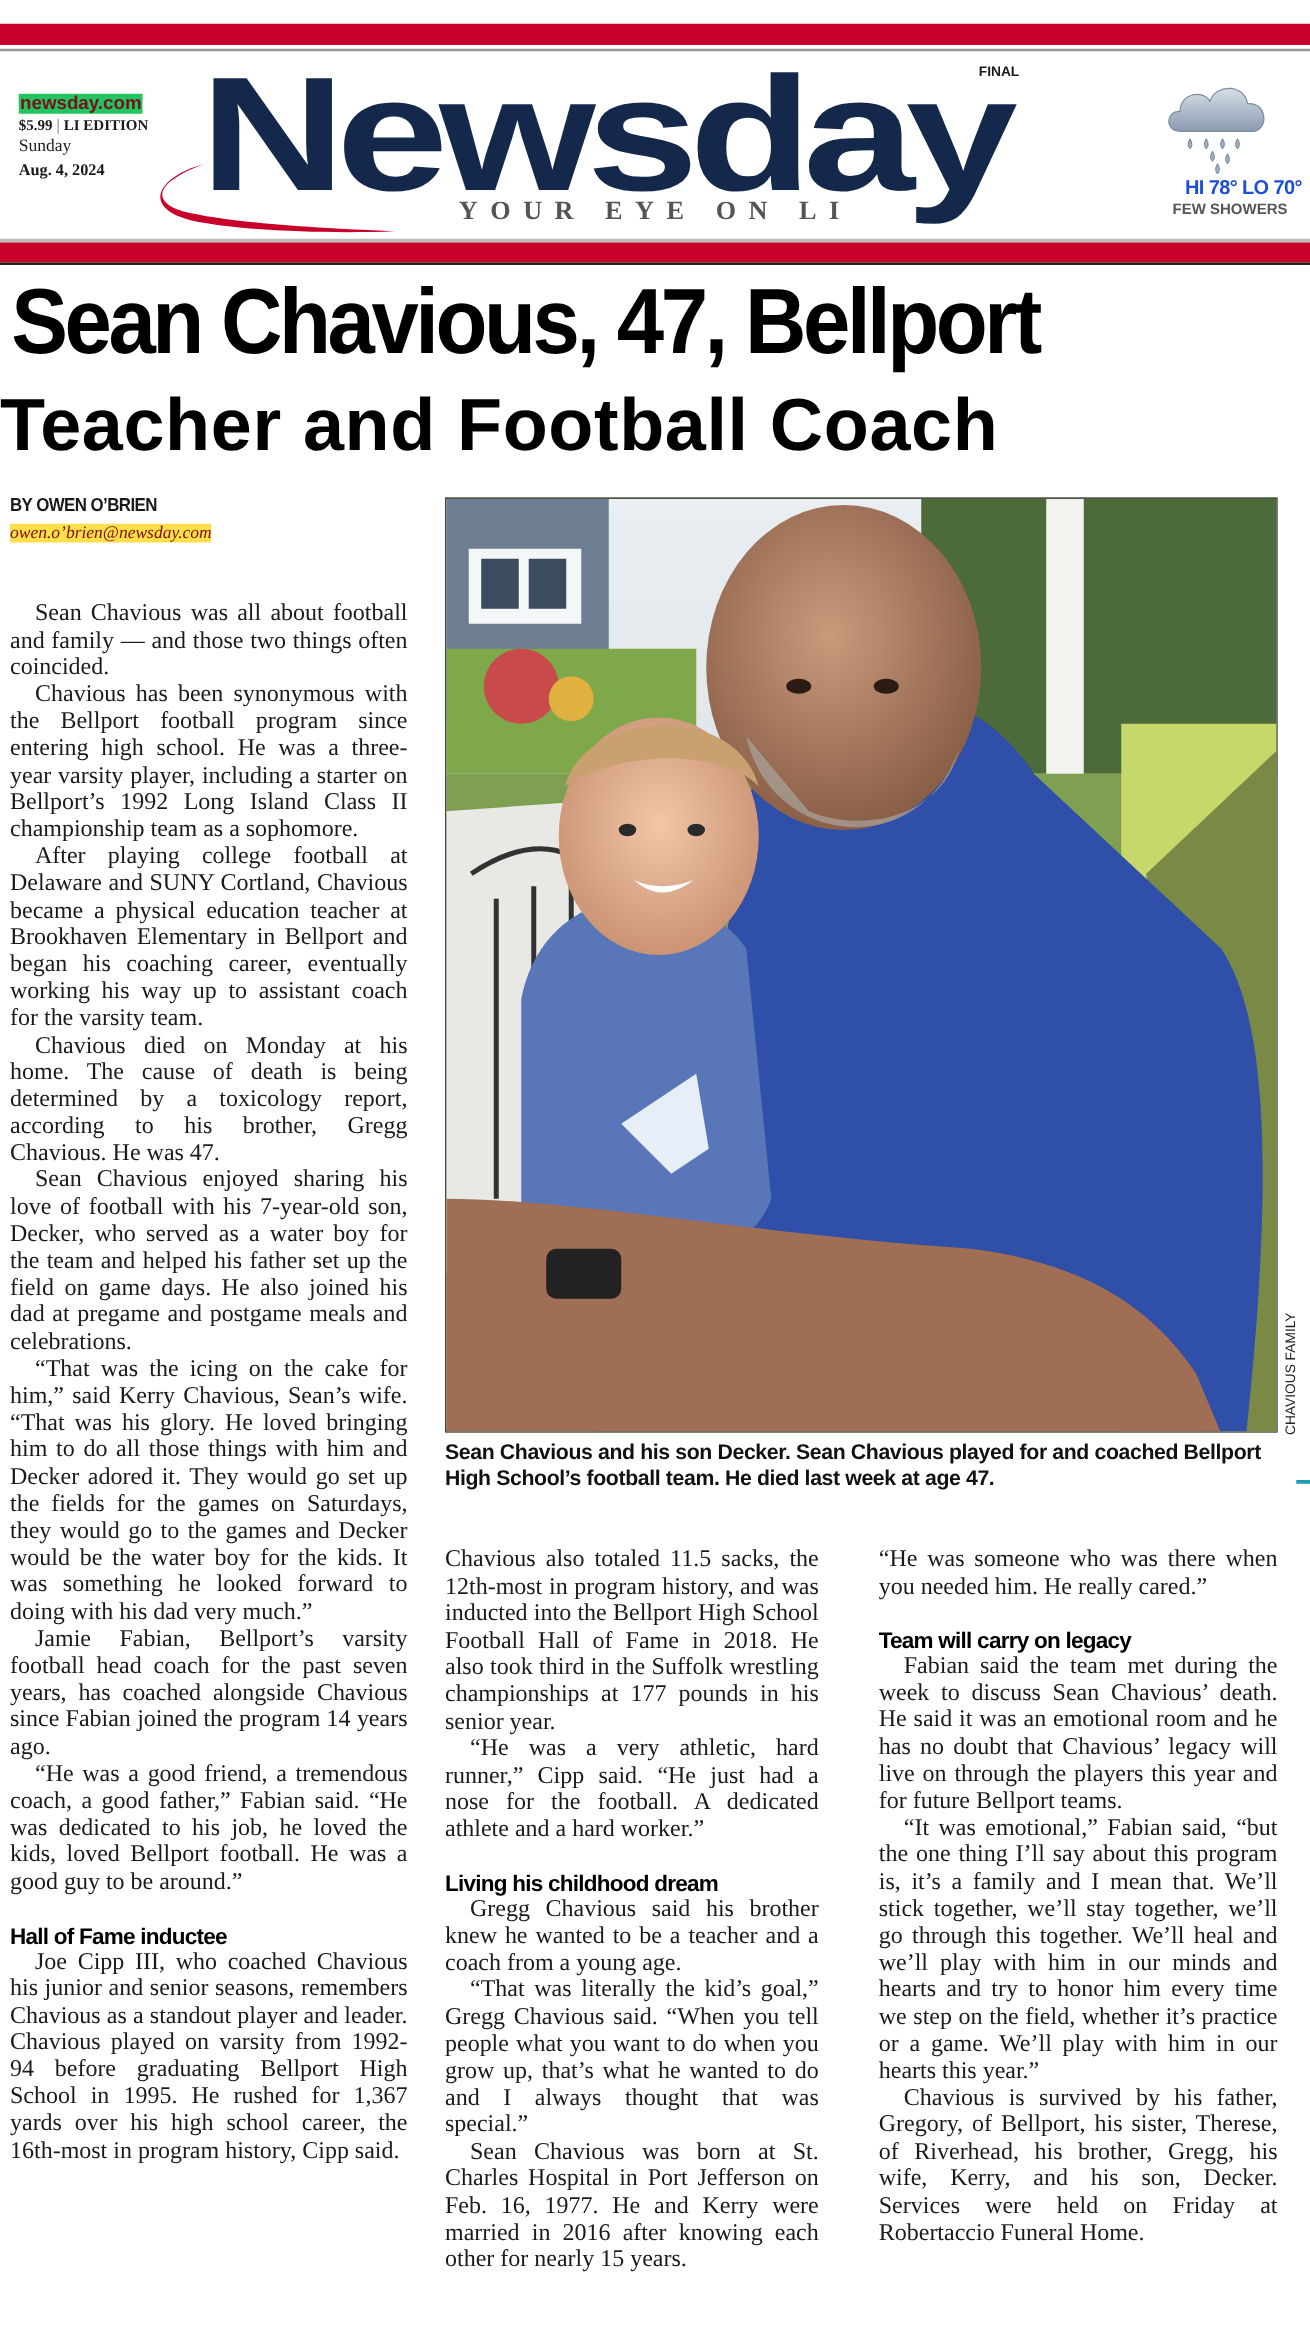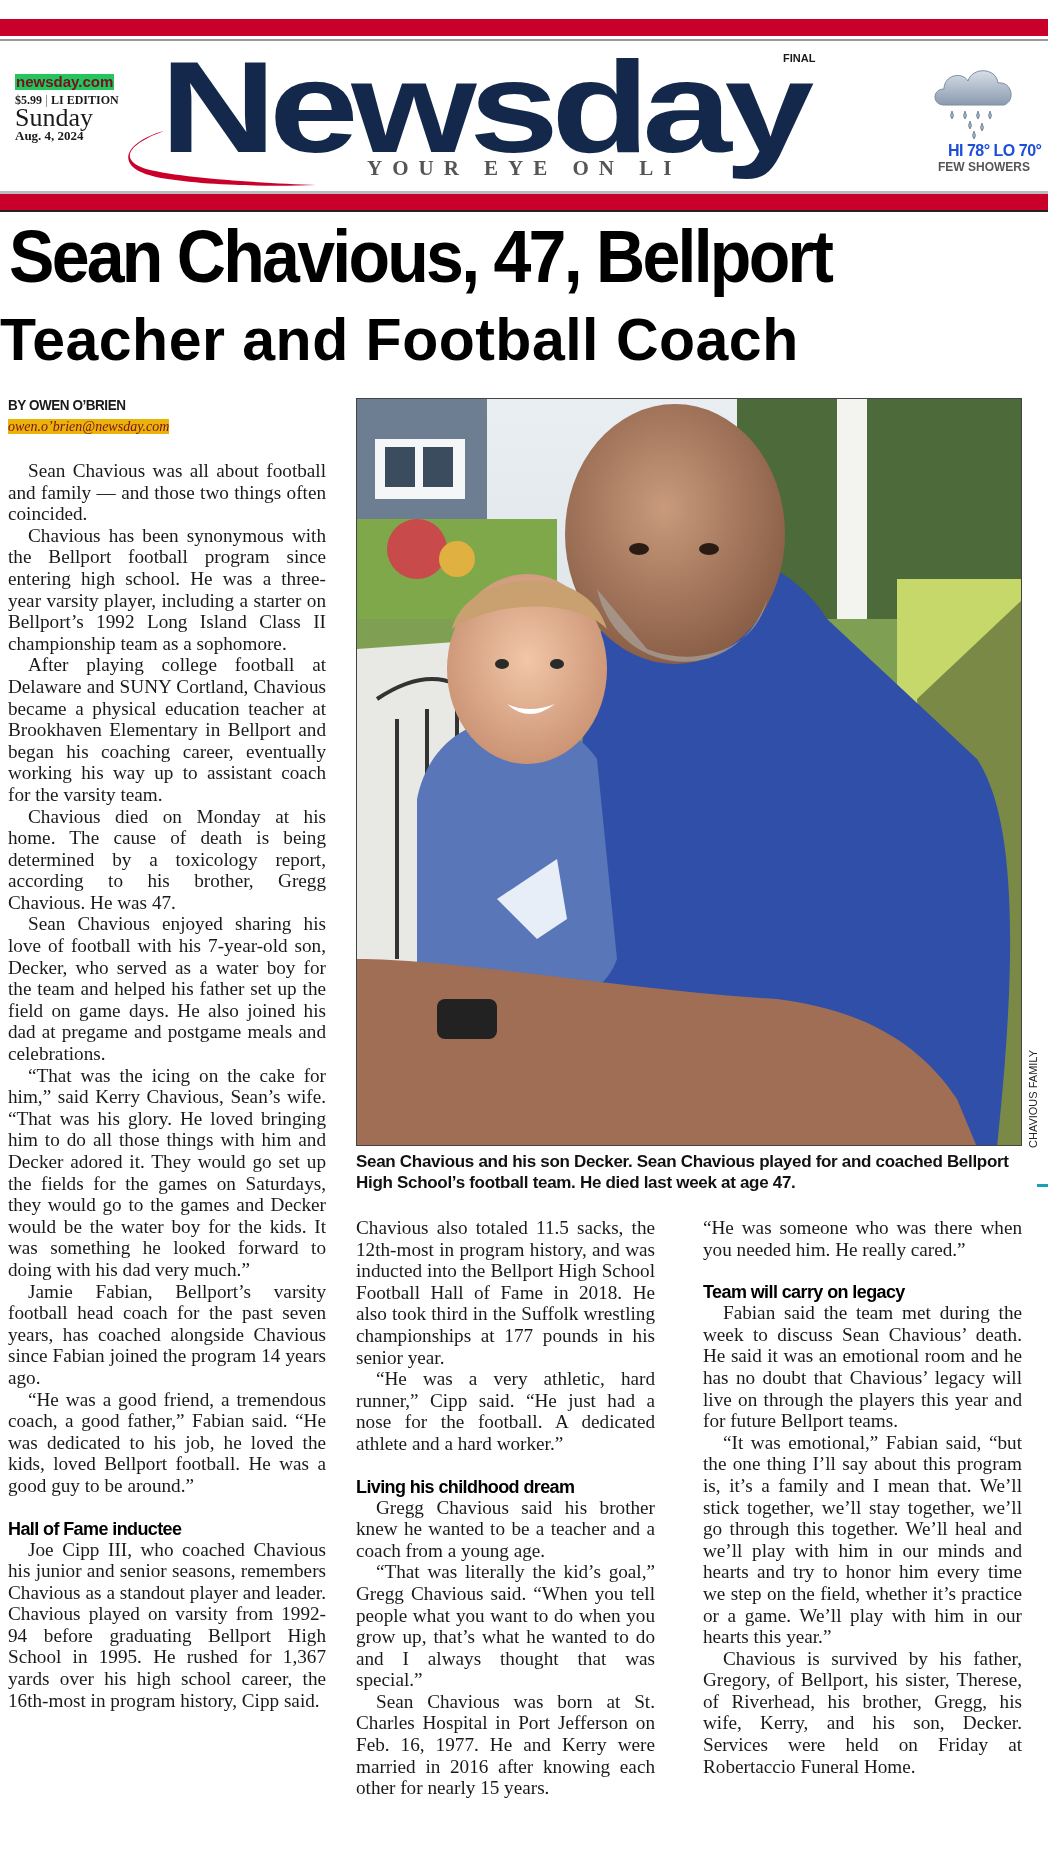--- a/index.html
+++ b/index.html
@@ -4,38 +4,38 @@
 <style>
   html, body { margin:0; padding:0; background:#fff; }
   body { width:1048px; height:1876px; position:relative; overflow:hidden; font-family:"DejaVu Serif", serif; color:#1a1a1a; }
   .topbar { position:absolute; left:0; top:19px; width:1048px; height:17px; background:#c8002a; }
   .topbar-line { position:absolute; left:0; top:39px; width:1048px; height:2px; background:#999; }
   .masthead { position:absolute; left:0; top:41px; width:1048px; height:150px; }
   .meta { position:absolute; left:15px; top:31px; width:135px; }
   .site { font-family:"Liberation Sans", sans-serif; font-weight:bold; font-size:15px; color:#7a0f1f; background:#22c55e; display:inline-block; line-height:16px; padding:0 1px; }
   .price-row { font-family:"Liberation Serif", serif; font-size:12px; font-weight:bold; line-height:14px; margin-top:2px; }
   .price-row .sep { display:inline-block; width:1px; height:12px; background:#999; margin:0 4px; vertical-align:middle; }
-  .day { font-family:"Liberation Serif", serif; font-size:26px; line-height:20px; margin-top:1px; }
+  .day { font-family:"Liberation Serif", serif; font-size:14px; line-height:20px; margin-top:1px; }
   .date { font-family:"Liberation Serif", serif; font-size:13px; line-height:15px;font-weight:bold; }
   .logo { position:absolute; left:160px; top:11px; font-family:"Liberation Sans", sans-serif; font-weight:900; font-size:130px; letter-spacing:-6px; color:#13284a; line-height:110px; transform:scaleX(1.24); transform-origin:left top; }
   .swoosh { position:absolute; left:116px; top:88px; }
   .tagline { position:absolute; left:367px; top:115px; font-family:Liberation Serif, serif; font-weight:bold; font-size:21px; letter-spacing:10px; color:#555; }
   .final { position:absolute; left:783px; top:11px; font-family:"Liberation Sans", sans-serif; font-weight:bold; font-size:11px; }
   .weather-icon { position:absolute; left:930px; top:20px; }
   .temps { position:absolute; left:948px; top:101px; font-family:"Liberation Sans", sans-serif; font-weight:bold; font-size:16px; color:#1d4ed8; letter-spacing:-0.5px; }
   .cond { position:absolute; left:926px; top:119px; font-family:"Liberation Sans", sans-serif; font-weight:bold; font-size:12px; color:#555;padding-left:12px; }
   .bottom-line1 { position:absolute; left:0; top:191px; width:1048px; height:3px; background:#bbb; }
   .bottom-bar { position:absolute; left:0; top:194px; width:1048px; height:16px; background:#c8002a; }
   .bottom-line2 { position:absolute; left:0; top:210px; width:1048px; height:2px; background:#222; }
   .hl1 { position:absolute; left:9px; top:212px; font-family:"Liberation Sans", sans-serif; font-weight:bold; font-size:74px; line-height:90px; letter-spacing:-3px; transform:scaleX(0.92); transform-origin:left top; color:#000; white-space:nowrap; }
   .hl2 { position:absolute; left:0; top:306px; font-family:"Liberation Sans", sans-serif; font-weight:bold; font-size:59px; line-height:68px; letter-spacing:0.5px; color:#000; white-space:nowrap; transform:scaleX(1.0); transform-origin:left top; }
   .byline { position:absolute; left:8px; top:396px; font-family:"Liberation Sans", sans-serif; font-weight:bold; font-size:15px; letter-spacing:-0.5px; transform:scaleX(0.9); transform-origin:left top; }
   .email { position:absolute; left:8px; top:419px; font-family:"Liberation Serif", serif; font-style:italic; font-size:14px; color:#7a0f1f; }
-  .email .hl { background:#eab308; }
-  .col { position:absolute; font-family:"Liberation Serif", serif; font-size:19.2px; line-height:21.6px; text-align:justify; color:#1a1a1a; }
+  .email .hl { background:#fde047; }
+  .col { position:absolute; font-family:"Liberation Serif", serif; font-size:19.2px; line-height:21.6px; text-align:justify; color:#1a1a1a;margin-top:20px; }
   .col p { margin:0; text-indent:20px; }
   .col p.noindent { text-indent:0; }
   .col h3 { margin:22px 0 0 0; font-family:"Liberation Sans", sans-serif; font-weight:bold; font-size:18px; line-height:20px; letter-spacing:-0.6px; color:#000; text-align:left; }
   .col1 { left:8px; top:460px; width:318px; }
   .col2 { left:356px; top:1217px; width:299px; }
   .col3 { left:703px; top:1217px; width:319px; }
   .photo { position:absolute; left:356px; top:398px; width:666px; height:748px; overflow:hidden; background:#6a7a52; border:1px solid #444; box-sizing:border-box; }
   .credit { position:absolute; left:1027px; top:1148px; font-family:"Liberation Sans", sans-serif; font-size:11px; color:#222; transform:rotate(-90deg); transform-origin:left top; white-space:nowrap; }
   .caption { position:absolute; left:356px; top:1151px; width:670px; font-family:"Liberation Sans", sans-serif; font-weight:bold; font-size:17px; line-height:21px; letter-spacing:-0.3px; color:#111; }
   .teal-mark { position:absolute; left:1037px; top:1184px; width:11px; height:3px; background:#19a0b5; }

